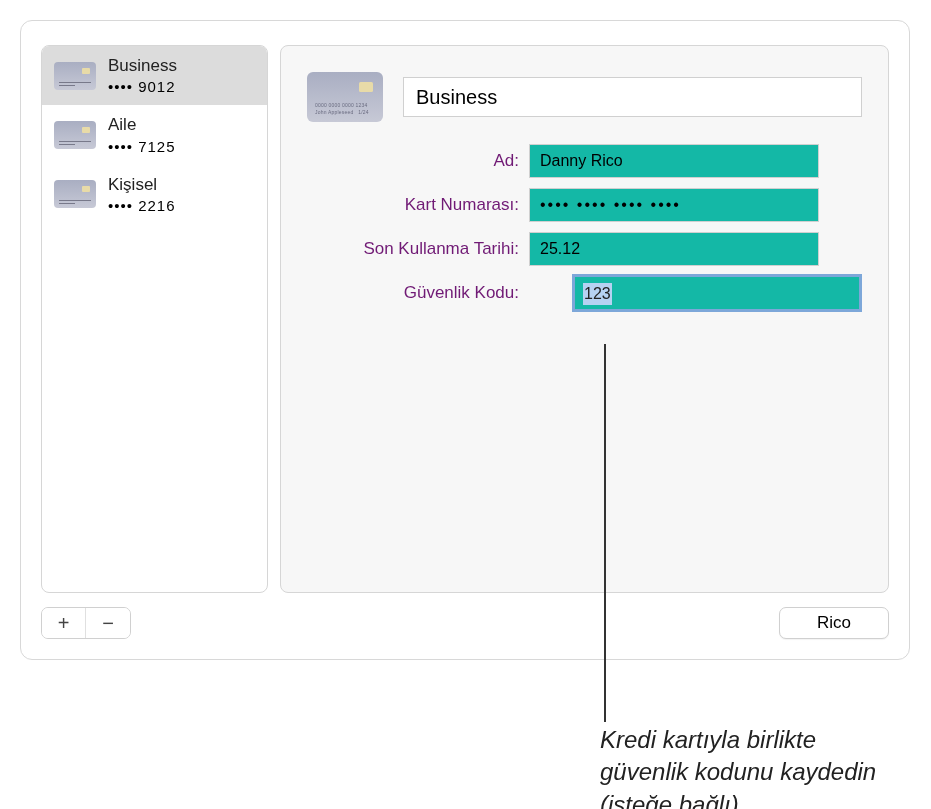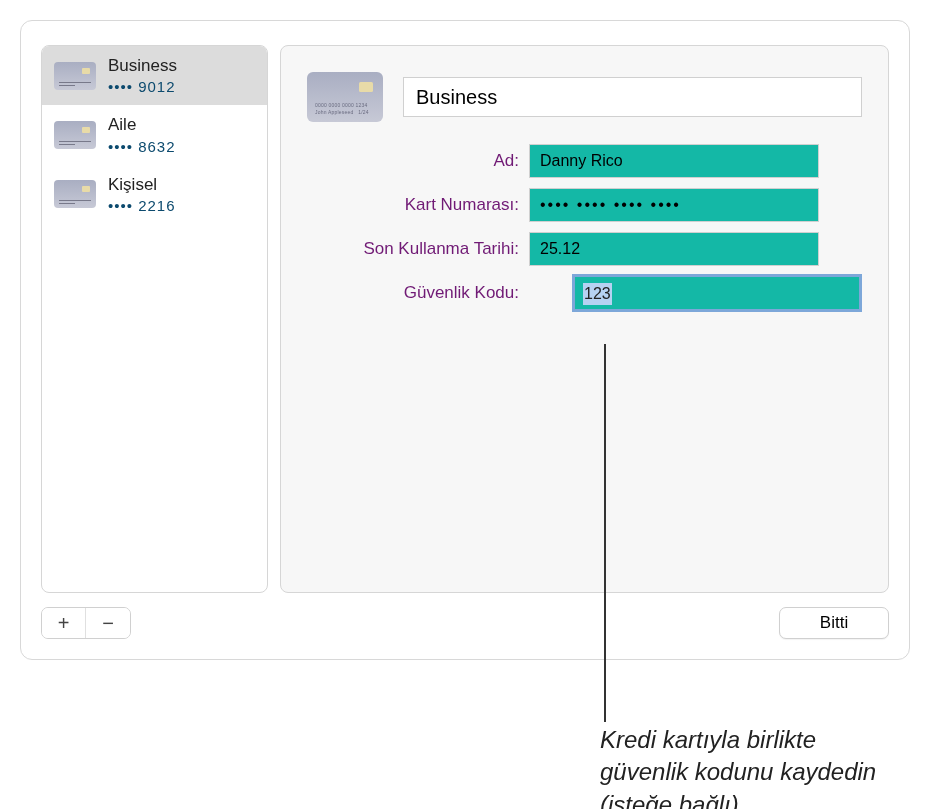--- a/index.html
+++ b/index.html
@@ -101,21 +101,21 @@
       bottom: 6px;
       left: 8px;
       right: 8px;
       font-size: 5px;
       color: #6a6c80;
       line-height: 7px;
       letter-spacing: 0.2px;
     }
     .item-text { display: flex; flex-direction: column; }
     .item-title { font-size: 17px; color: #222; line-height: 1.2; }
-    .item-sub { font-size: 15px; color: #0c4a6e; margin-top: 2px; letter-spacing: 1px; }
+    .item-sub { font-size: 15px; color: #000000; margin-top: 2px; letter-spacing: 1px; }
     
     .detail {
       flex: 1;
       border: 1px solid #d6d6d6;
       border-radius: 8px;
       background: #f7f7f7;
       padding: 26px 26px 26px 26px;
     }
     .title-row {
       display: flex;
@@ -233,21 +233,21 @@
         <div class="item-text">
           <span class="item-title">Business</span>
           <span class="item-sub">•••• 9012</span>
         </div>
       </div>
 
       <div class="sidebar-item">
         <div class="card-icon"></div>
         <div class="item-text">
           <span class="item-title">Aile</span>
-          <span class="item-sub">•••• 8632</span>
+          <span class="item-sub">•••• 7125</span>
         </div>
       </div>
 
       <div class="sidebar-item">
         <div class="card-icon"></div>
         <div class="item-text">
           <span class="item-title">Kişisel</span>
           <span class="item-sub">•••• 2216</span>
         </div>
       </div>
@@ -290,18 +290,18 @@
 
   <div class="footer">
     <div class="addremove">
       <button>
           <span>+</span>
         </button>
       <button>
           <span>−</span>
         </button>
     </div>
-    <button class="done-btn">Bitti</button>
+    <button class="done-btn">Rico</button>
   </div>
 </div>
 
 <div class="callout-line"></div>
 <div class="callout-text">Kredi kartıyla birlikte güvenlik kodunu kaydedin (isteğe bağlı).</div>
 
 </body></html>

